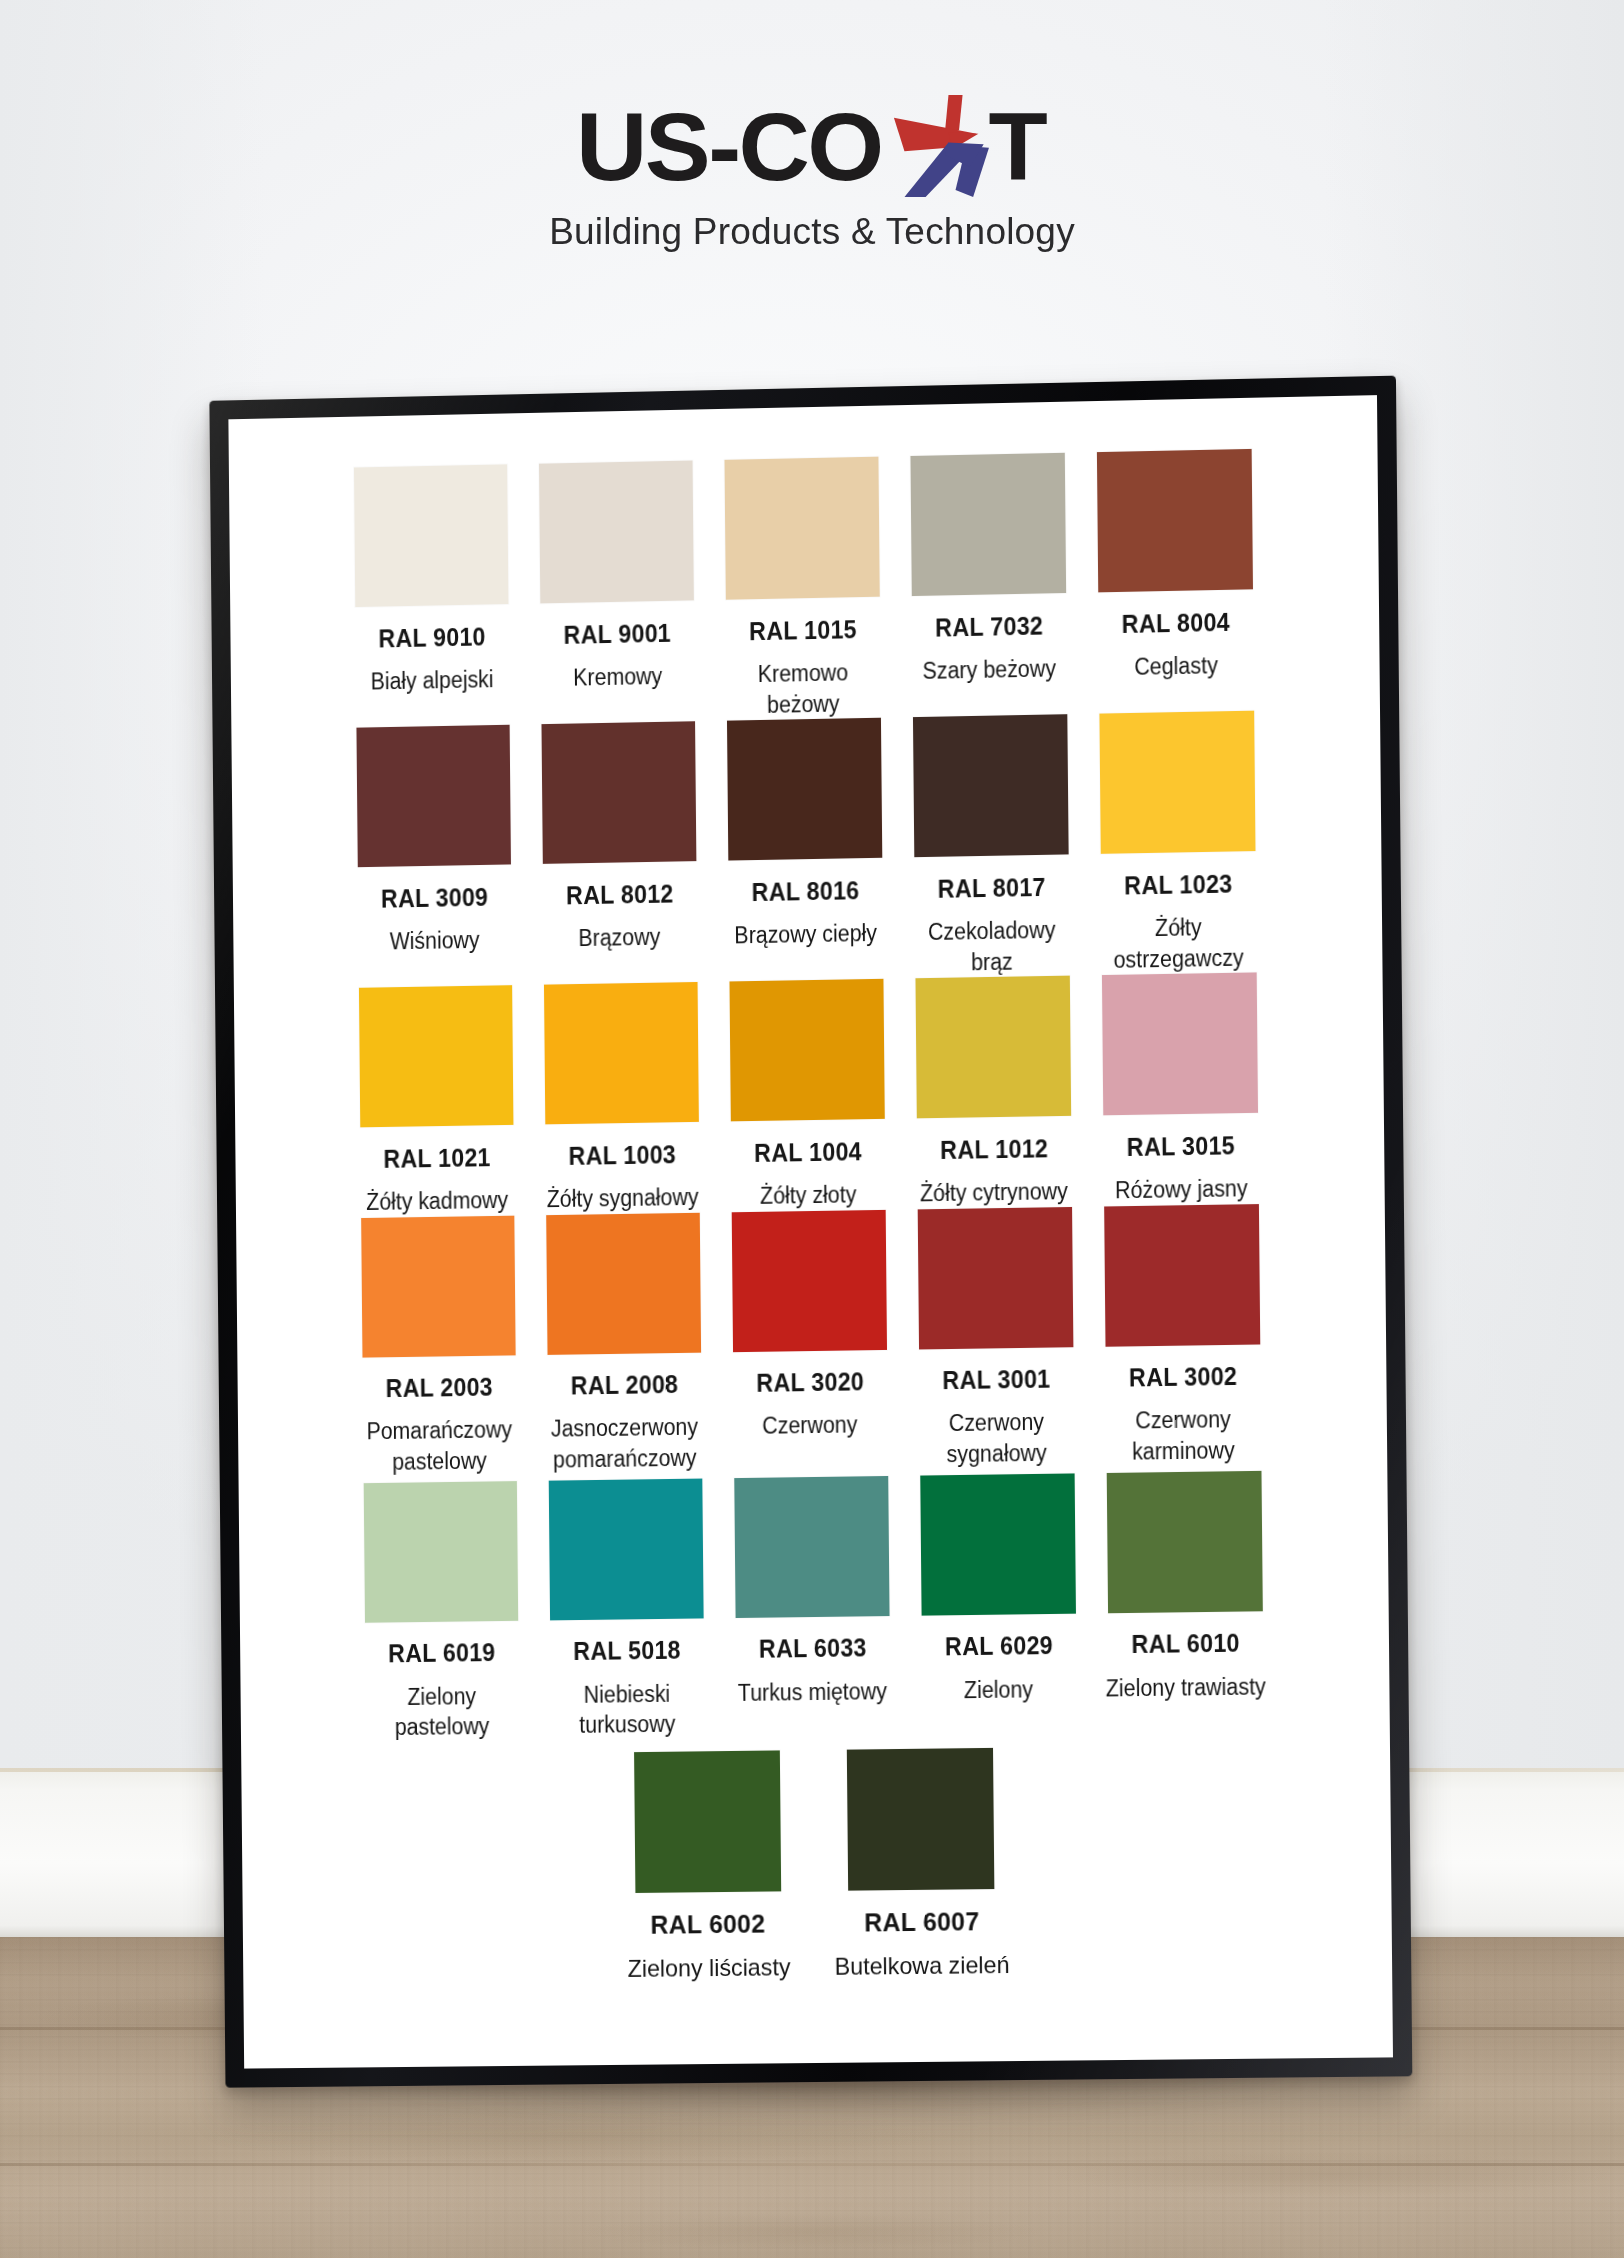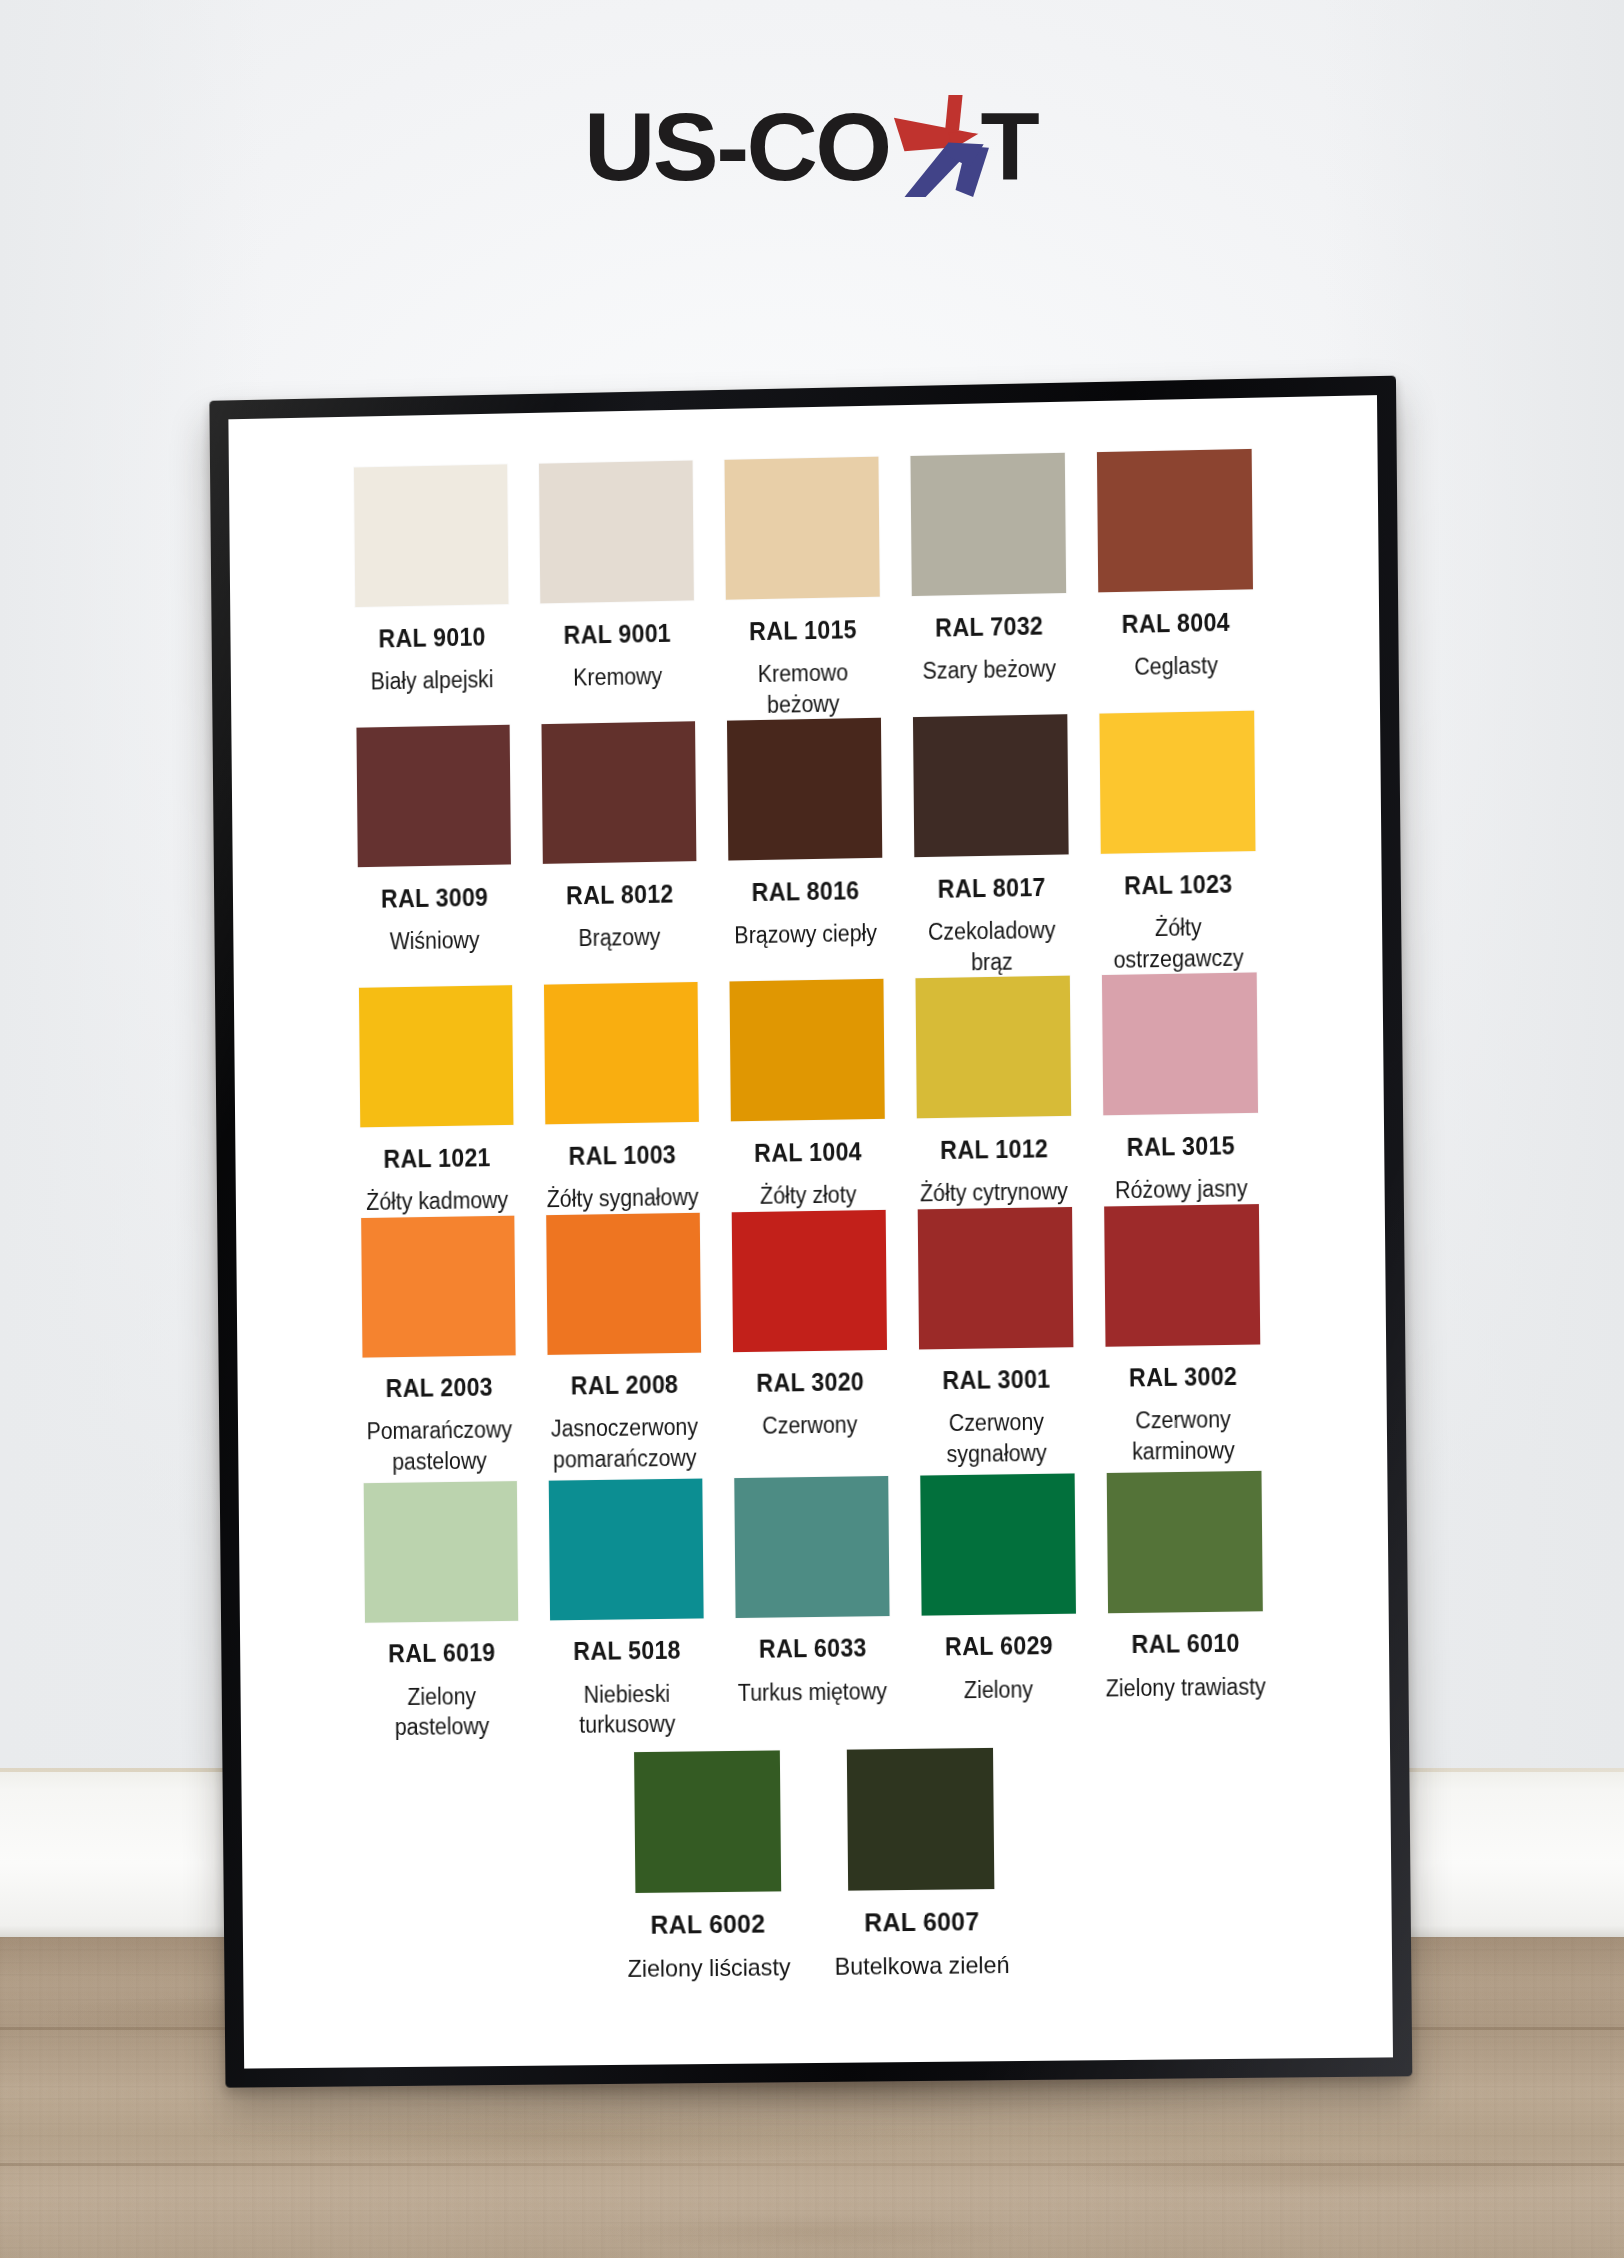--- a/index.html
+++ b/index.html
@@ -59,21 +59,21 @@
     position:absolute;left:132px;top:2047px;width:1376px;height:106px;
     background:radial-gradient(ellipse 688px 51px at 50% 30%, rgba(60,45,32,.30), rgba(60,45,32,0) 72%);
     filter:blur(8px);
   }
 
   
   .brand{
     position:absolute;left:0;top:95px;width:1624px;text-align:center;
   }
   .logo-row{
-    display:flex;align-items:center;justify-content:center;gap:4px;
+    display:flex;align-items:center;justify-content:center;gap:12px;
     height:102px;
   }
   .logo-word{
     font-family:"Liberation Sans", sans-serif;
     font-weight:bold;font-size:97px;letter-spacing:-2.6px;
     color:#1e1c1d;line-height:1;
     transform:scaleX(1.02);
   }
   .logo-star-wrap{
     position:relative;width:132px;height:106px;margin:0 -19.4px 0 -26.5px;
@@ -179,20 +179,21 @@
 
         <polygon points="46,118 96,56 116,70 70,118" fill="#414388"></polygon>
 
         <polygon points="116,60 142,62 124,118 104,110" fill="#414388"></polygon>
 
         <polygon points="96,56 136,58 120,84 92,70" fill="#414388"></polygon>
       </svg>
     </span>
     <span class="logo-tail">T</span>
   </div>
+  <div class="tagline">Building Products &amp; Technology</div>
 </div>
 
 <div class="frame">
   <div class="frame-gloss"></div>
   <div class="poster">
     <div class="grid" id="swatch-grid">
         <div class="grid-row">
           <div class="cell">
             <div class="swatch" style="background: rgb(239, 234, 224);"></div>
             <div class="ral-code">RAL 9010</div>

